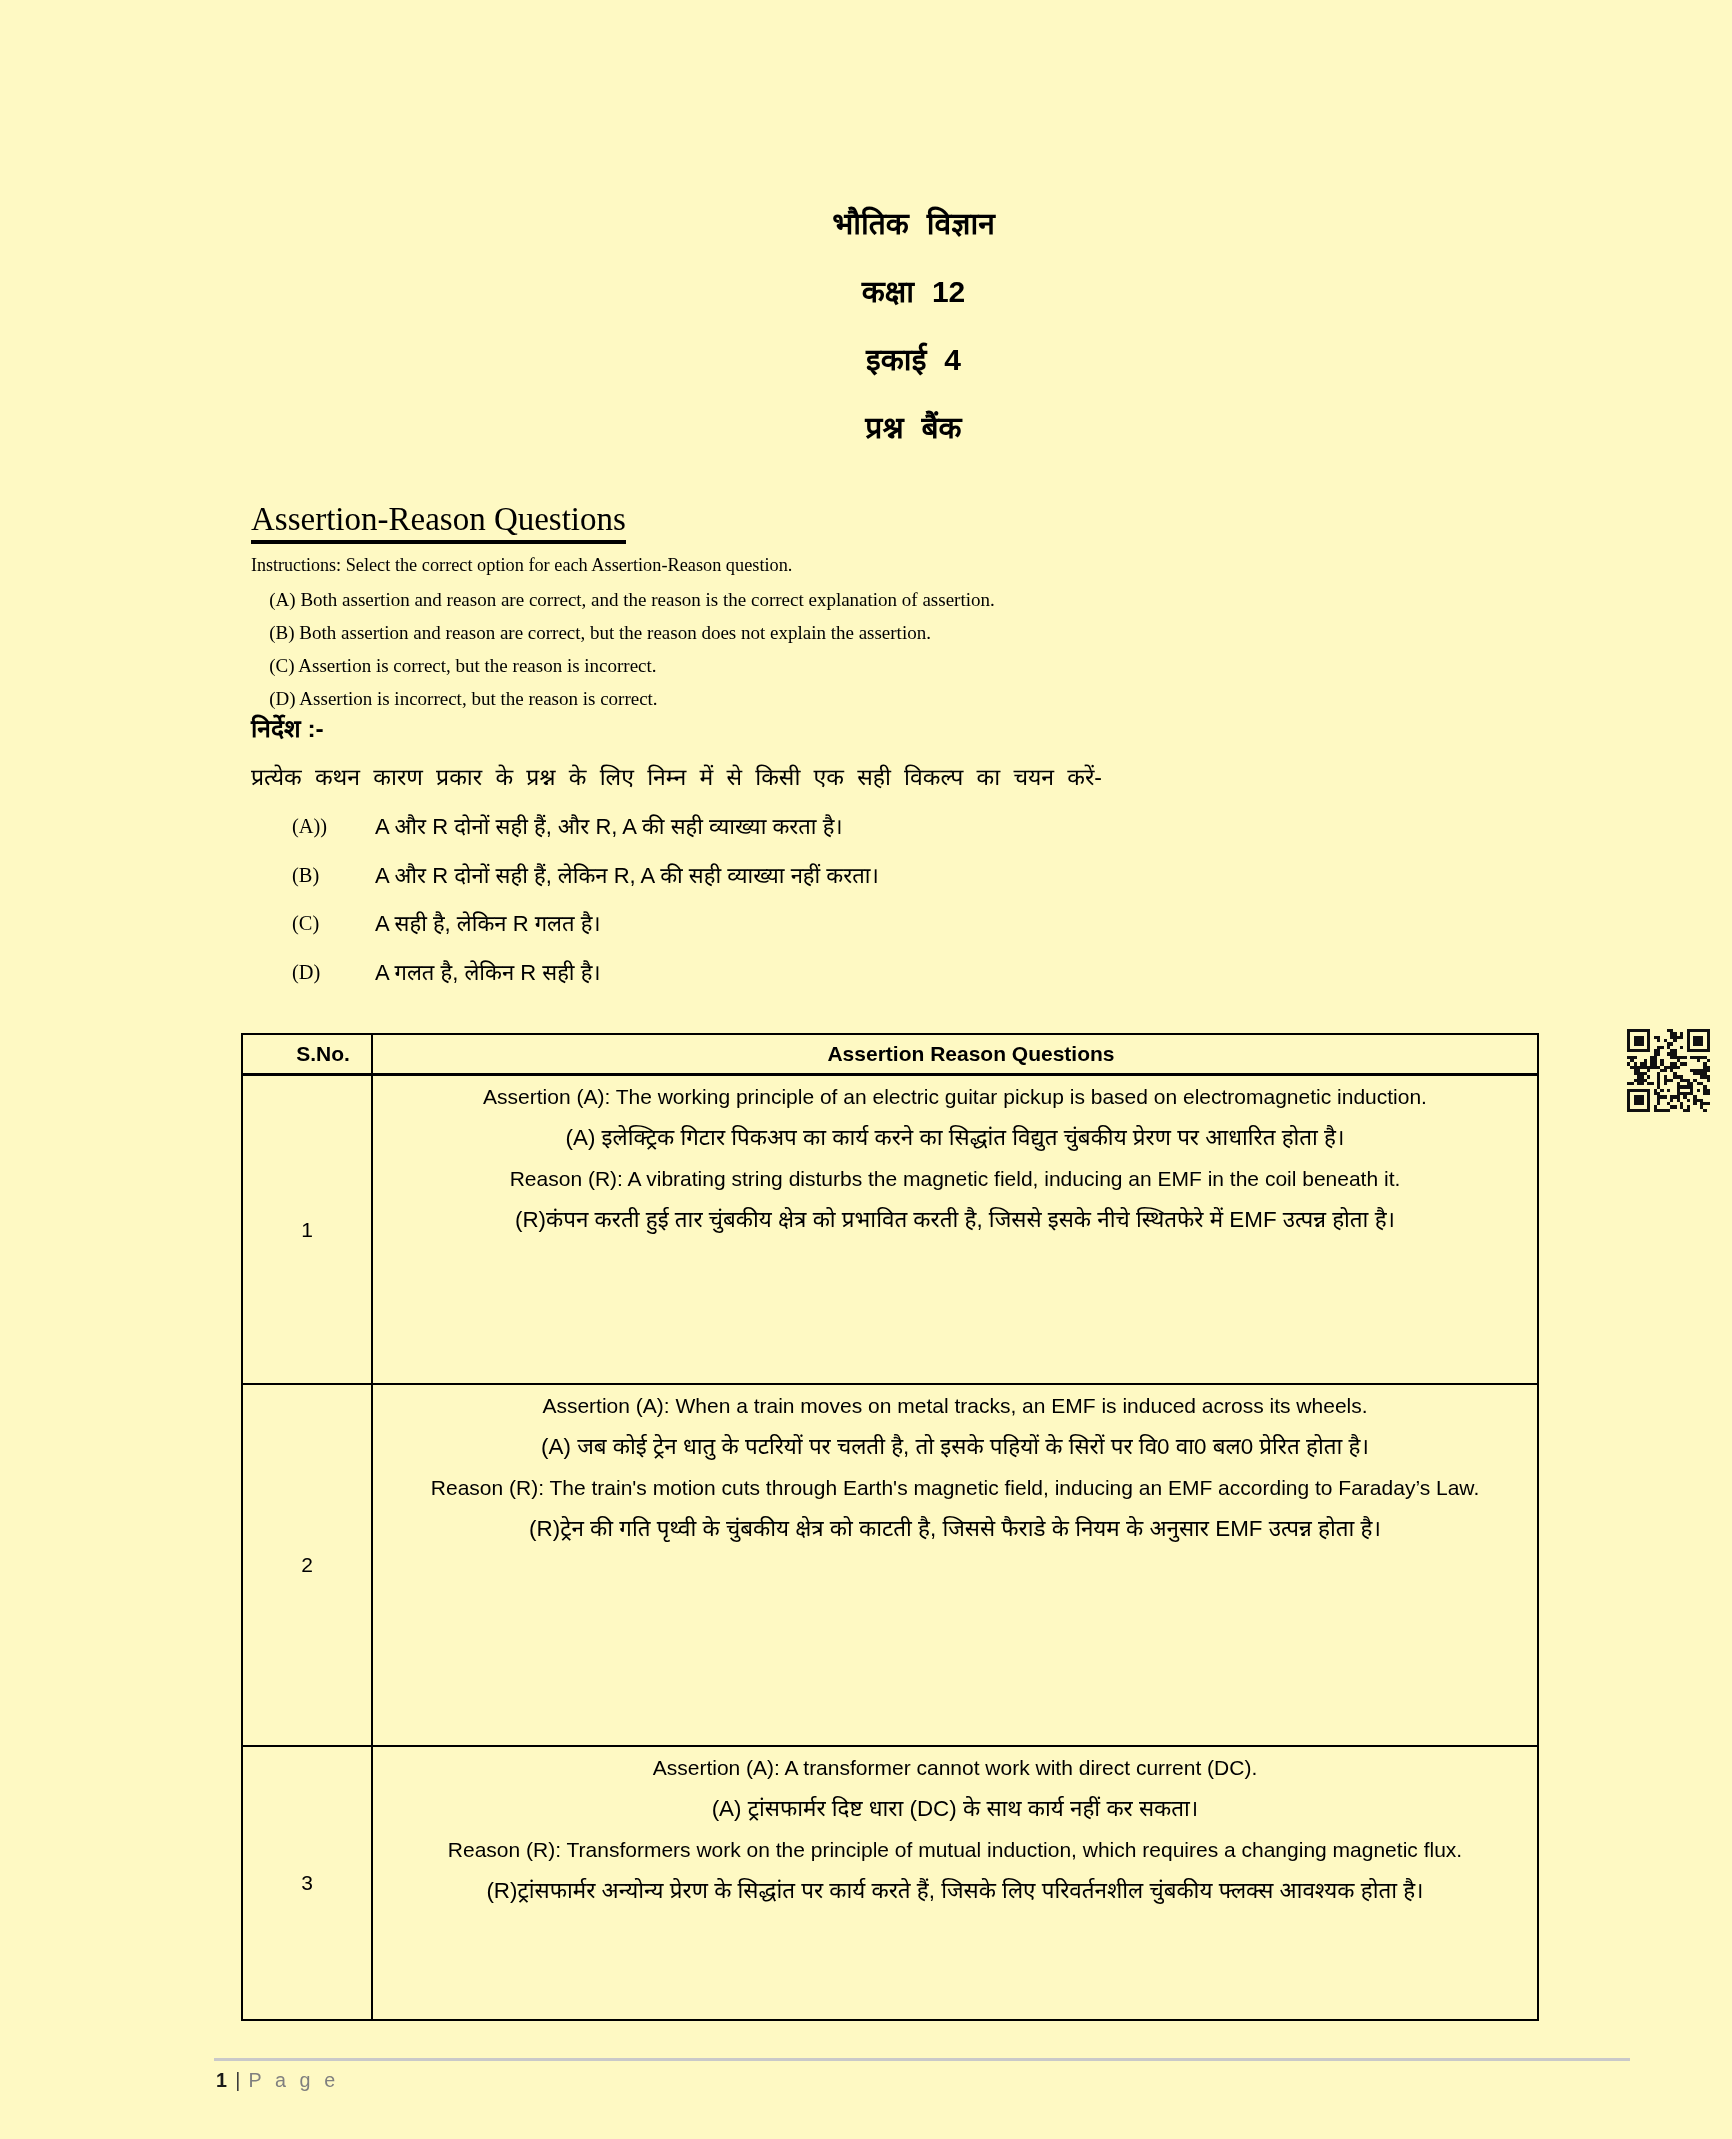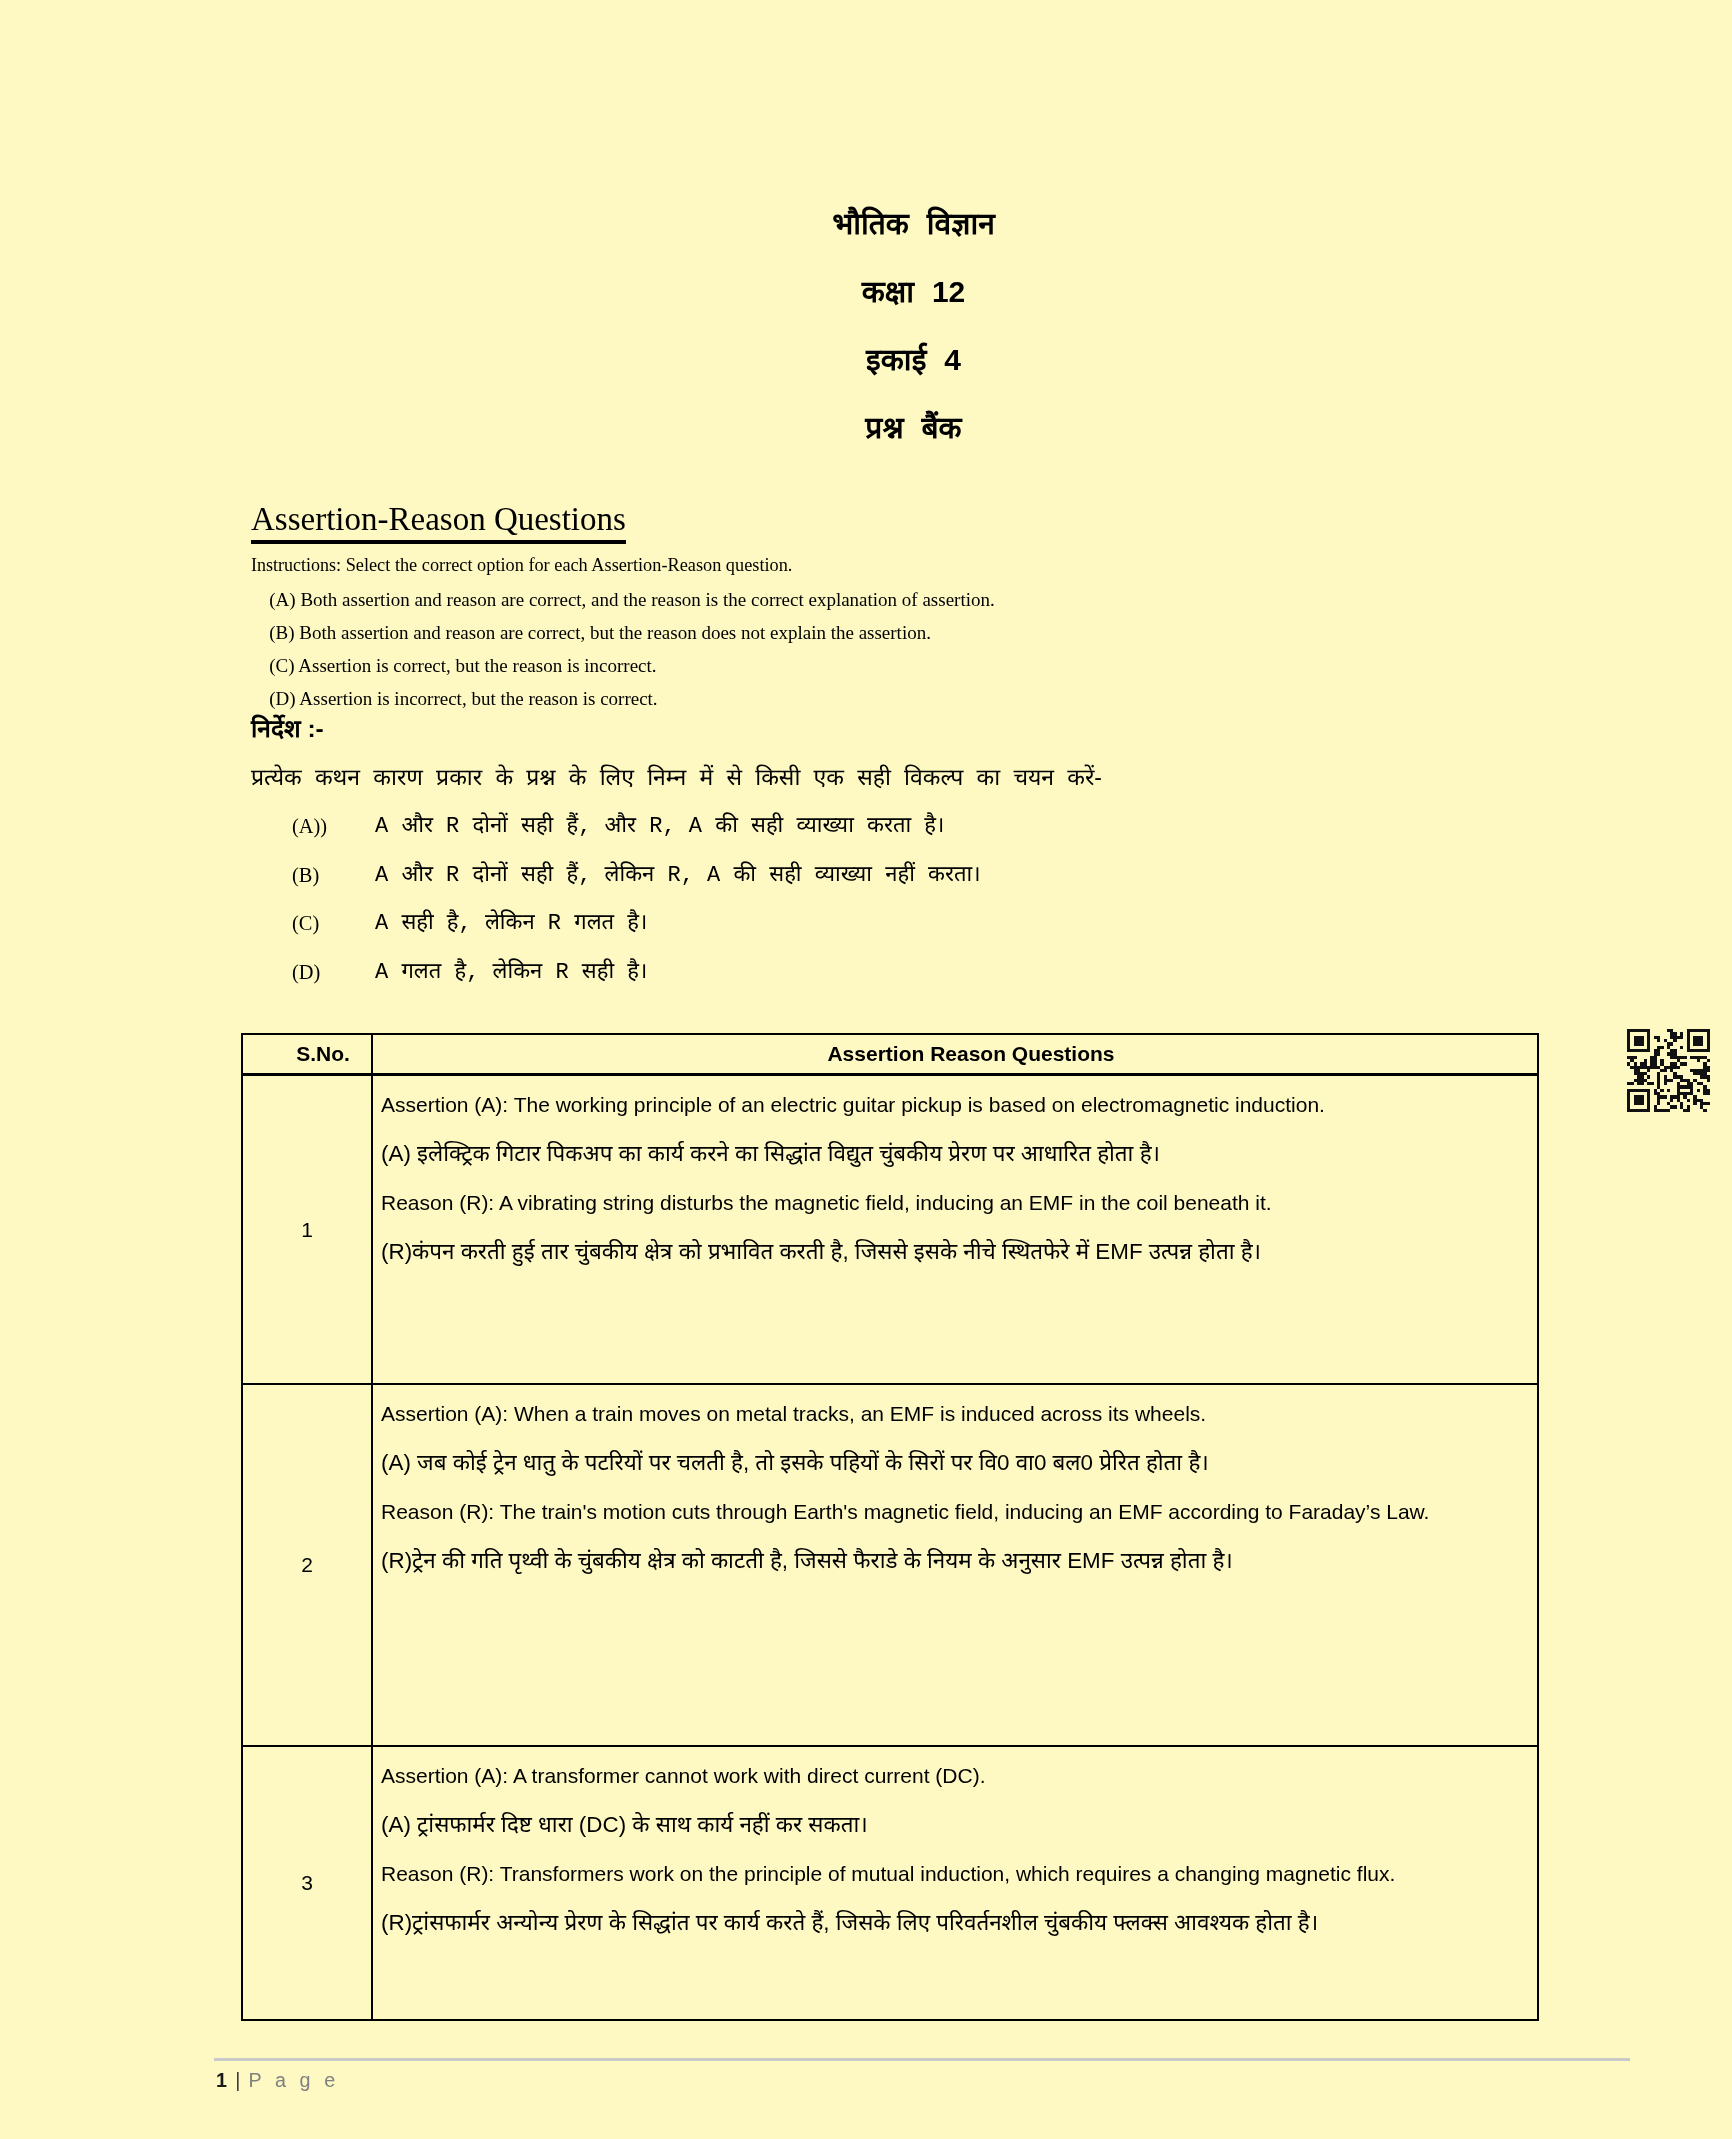--- a/index.html
+++ b/index.html
@@ -69,21 +69,20 @@
     line-height:31px;
   }
   .hi-option .lbl{
     width:83px;
     font-family:"Liberation Serif", serif;
     font-size:20.4px;
     flex:0 0 auto;
   }
   .hi-option .txt{
     font-size:22px;
-    font-family:Liberation Mono, monospace;
   }
 
   
   .q-table{
     position:absolute;top:1033px;left:241px;
     width:1298px;
     border-collapse:collapse;
     table-layout:fixed;
   }
   .q-table th,.q-table td{
@@ -98,21 +97,21 @@
   }
   .col-sno{width:96px;}
   .sno-cell{
     text-align:center;vertical-align:middle;
     font-size:21px;
   }
   .q-cell{
     vertical-align:top;
     padding:3.4px 12.2px 6.8px 11px;
   }
-  .q-cell p{margin:8px;}
+  .q-cell p{margin:0;text-align:center;}
   .q-cell p.en{font-size:21px;line-height:41px;}
   .q-cell p.hi{font-size:22.4px;line-height:41px;}
   .row-1 td{height:307px;}
   .row-2 td{height:360px;}
   .row-3 td{height:272px;}
 
   
   .qr{position:absolute;left:1627px;top:1029px;width:83px;height:83px;}
 
   

